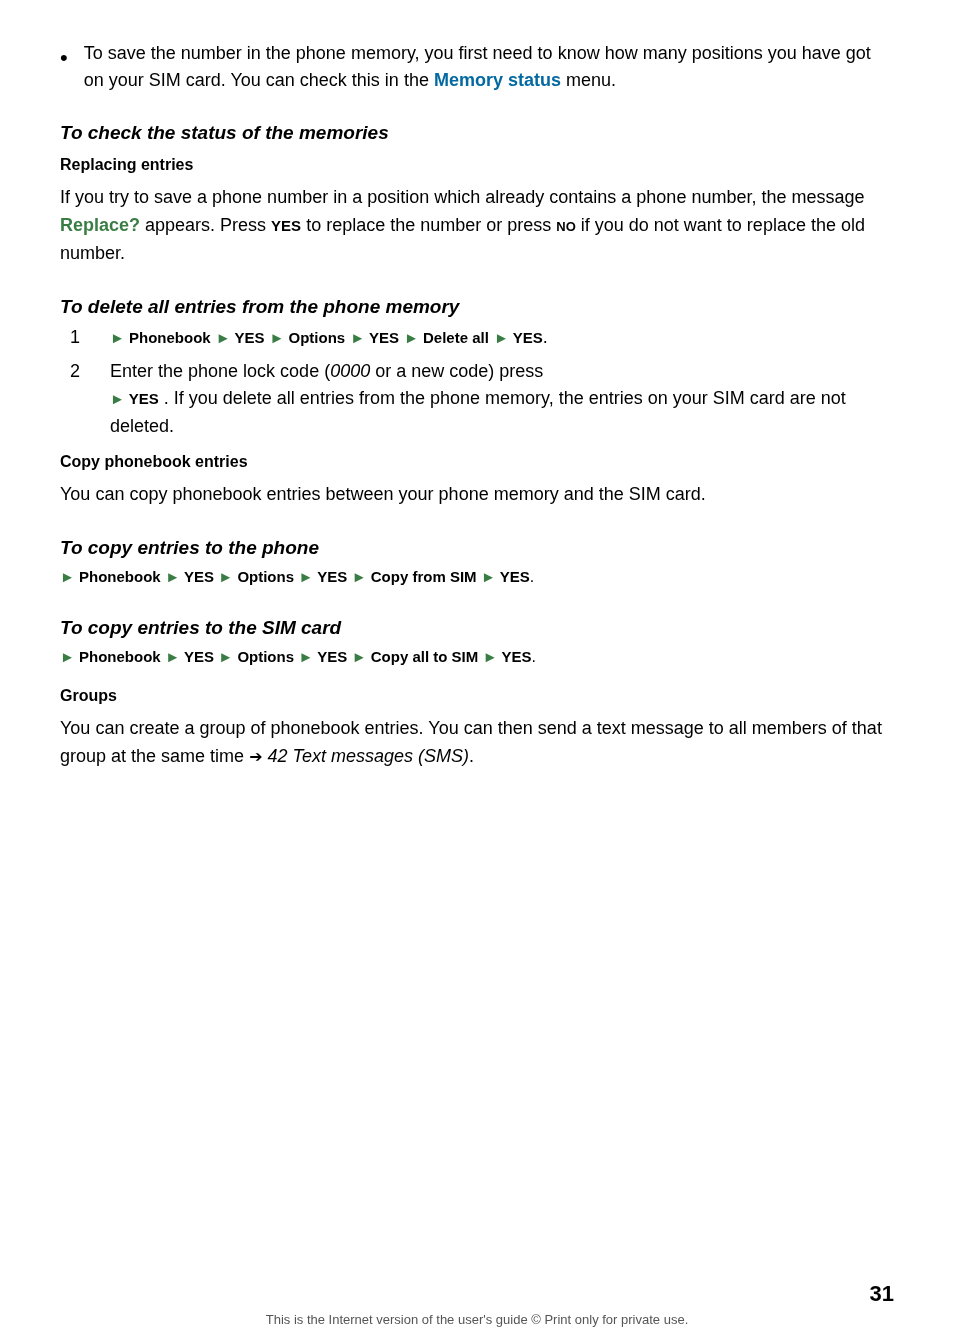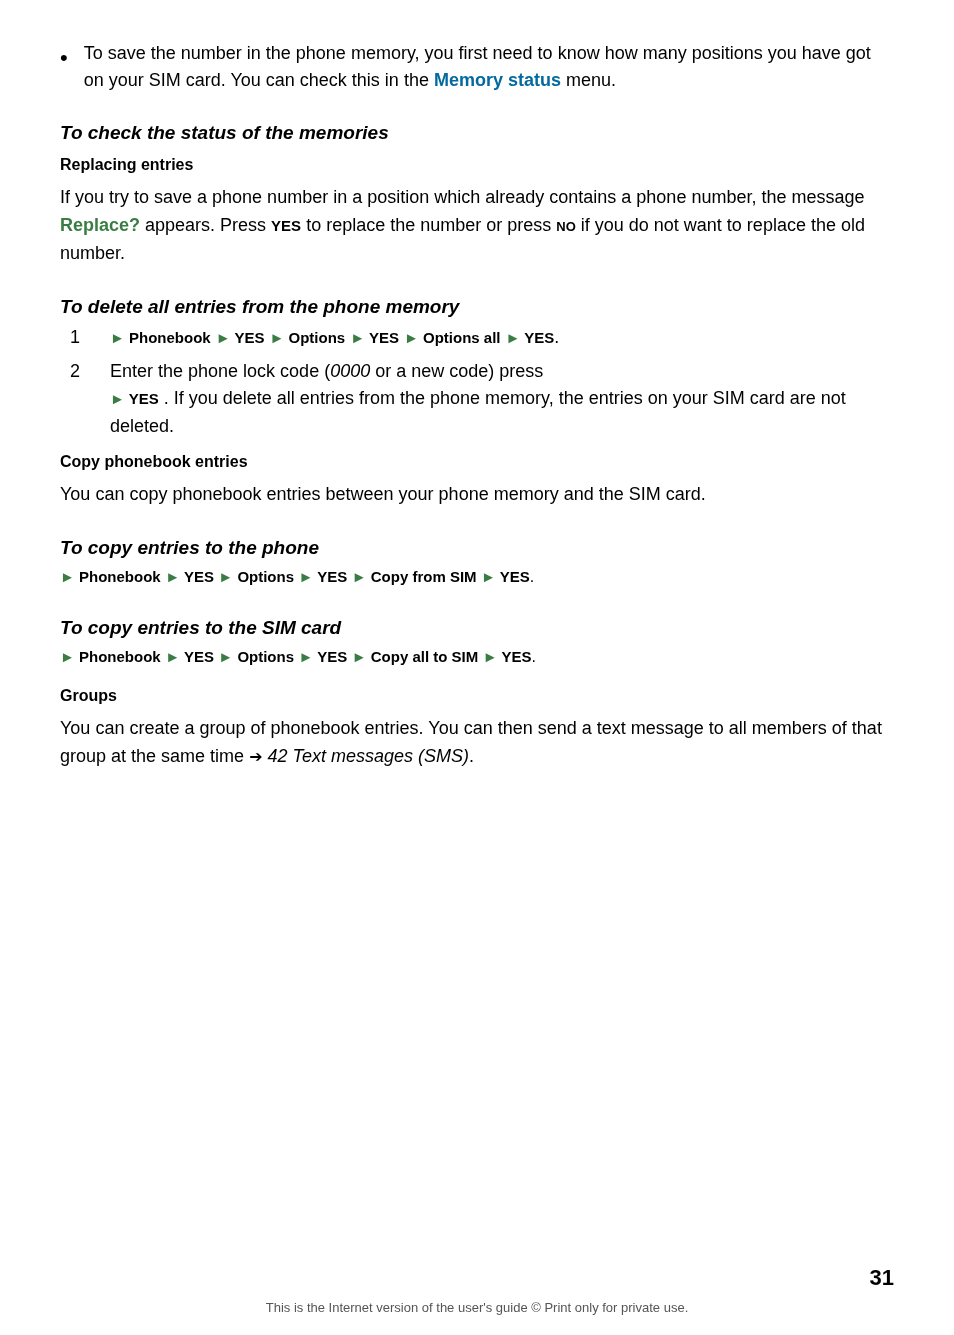--- a/index.html
+++ b/index.html
@@ -101,30 +101,30 @@
     .no-keyword {
       font-weight: bold;
       font-size: 13px;
       text-transform: uppercase;
     }
     .italic-code {
       font-style: italic;
     }
     .page-footer {
       position: absolute;
-      bottom: 20px;
+      bottom: 8px;
       left: 0;
       right: 0;
       text-align: center;
       font-size: 13px;
       color: #555;
     }
     .page-number {
       position: absolute;
-      bottom: 44px;
+      bottom: 28px;
       right: 60px;
       font-size: 22px;
       font-weight: bold;
       color: #000;
     }
     .sms-arrow {
       color: #000;
       font-size: 16px;
     }
   </style>
@@ -156,21 +156,21 @@
   <div>
     <div class="italic-heading">To delete all entries from the phone memory</div>
     <div class="numbered-list">
       <div class="numbered-item">
         <span class="num">1</span>
         <span class="num-text">
           <span class="nav-arrow">► </span><span class="nav-keyword">Phonebook</span>
           <span class="nav-arrow"> ► </span><span class="nav-keyword">YES</span>
           <span class="nav-arrow"> ► </span><span class="nav-keyword">Options</span>
           <span class="nav-arrow"> ► </span><span class="nav-keyword">YES</span>
-          <span class="nav-arrow"> ► </span><span class="nav-keyword">Options all</span>
+          <span class="nav-arrow"> ► </span><span class="nav-keyword">Delete all</span>
           <span class="nav-arrow"> ► </span><span class="nav-keyword">YES</span><span>.</span>
         </span>
       </div>
       <div class="numbered-item">
         <span class="num">2</span>
         <span class="num-text">
           <span>Enter the phone lock code (</span><span class="italic-code">0000</span><span> or a new code) press</span><br>
           <span class="nav-arrow">► </span><span class="nav-keyword">YES</span>
           <span>. If you delete all entries from the phone memory, the entries on your SIM card are not deleted.</span>
         </span>

